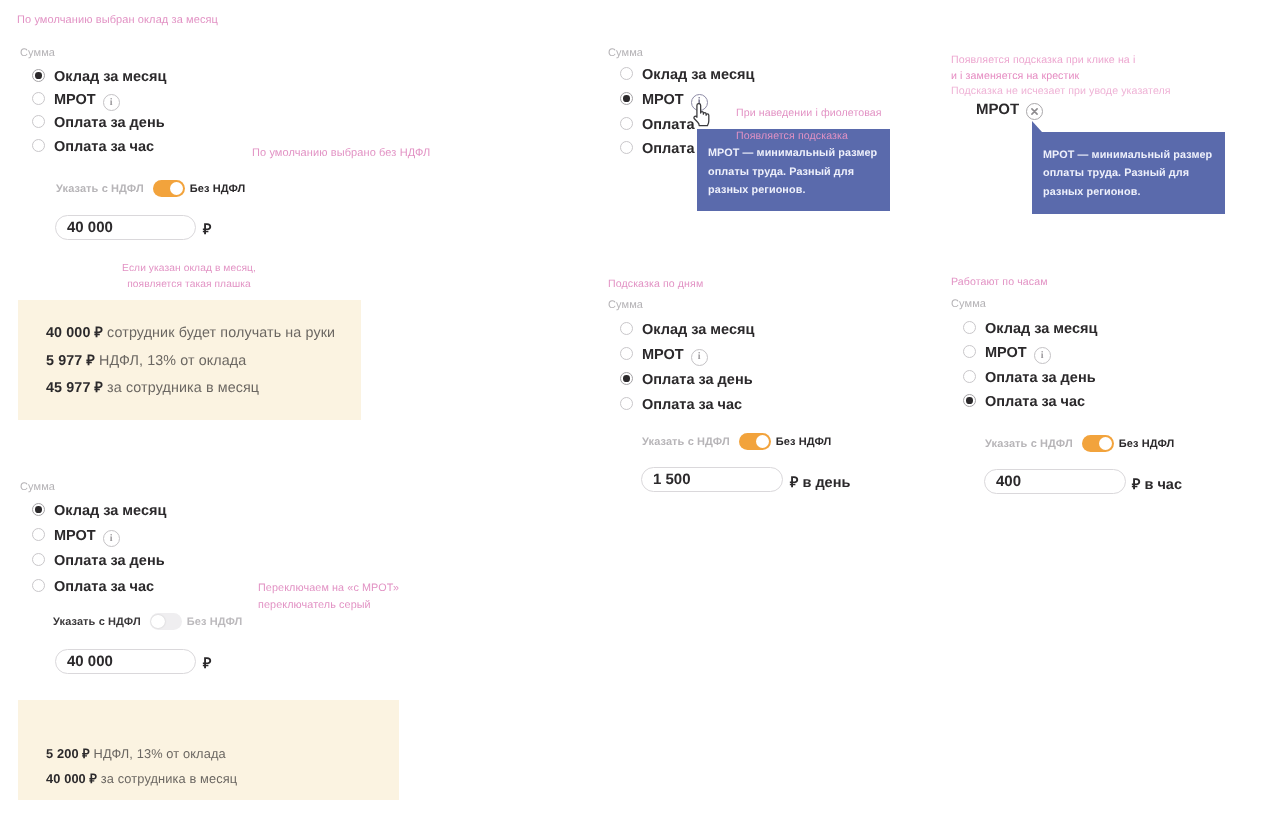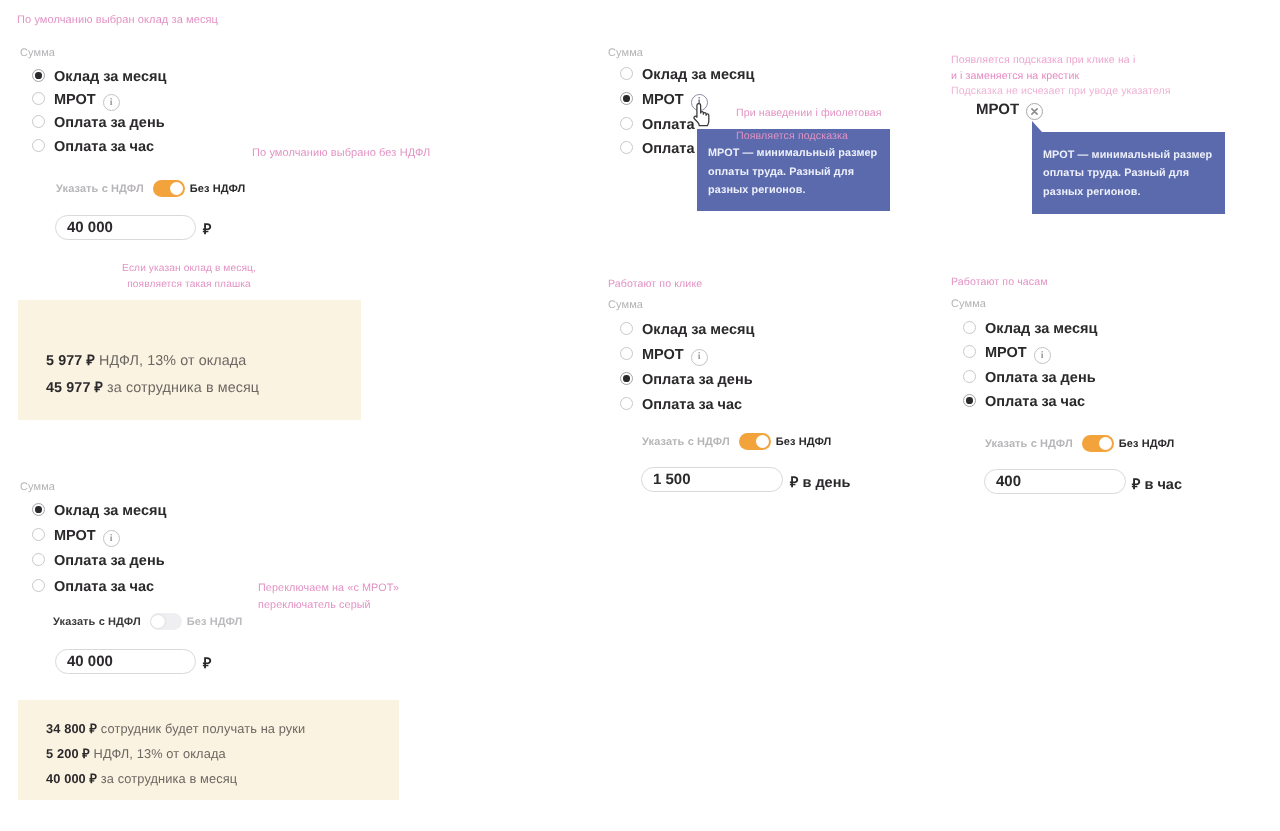--- a/index.html
+++ b/index.html
@@ -86,20 +86,23 @@
 
 <div class="abs inputbox" style="left:55px;top:215px;width:141px;">40 000</div>
 <div class="abs unit" style="left:203px;top:219px;">₽</div>
 
 <div class="abs note" style="left:94px;top:260.5px;width:190px;text-align:center;font-size:10.2px;line-height:16.2px;white-space:normal;">
   <div>Если указан оклад в месяц,</div>
   <div>появляется такая плашка</div>
 </div>
 
 <div class="abs panel" style="left:18px;top:300px;width:343px;height:120px;font-size:14.3px;">
+  <div class="line" style="position:absolute;left:28px;top:23px;">
+    <b>40 000 ₽</b> <span>сотрудник будет получать на руки</span>
+  </div>
   <div class="line" style="position:absolute;left:28px;top:50.5px;">
     <b>5 977 ₽</b> <span>НДФЛ,  13% от оклада</span>
   </div>
   <div class="line" style="position:absolute;left:28px;top:78px;">
     <b>45 977 ₽</b> <span>за сотрудника в месяц</span>
   </div>
 </div>
 
 <div class="abs sumlabel" style="left:20px;top:481px;">Сумма</div>
 
@@ -133,23 +136,20 @@
 <div class="abs toggle-row" style="left:53px;top:613px;">
   <div class="tg-left dark">Указать с НДФЛ</div>
   <div class="switch off"></div>
   <div class="tg-right grey">Без НДФЛ</div>
 </div>
 
 <div class="abs inputbox" style="left:55px;top:649px;width:141px;">40 000</div>
 <div class="abs unit" style="left:203px;top:653px;">₽</div>
 
 <div class="abs panel" style="left:18px;top:700px;width:381px;height:100px;font-size:12.8px;">
-  <div class="line" style="position:absolute;left:28px;top:19px;">
-    <b>34 800 ₽</b> <span>сотрудник будет получать на руки</span>
-  </div>
   <div class="line" style="position:absolute;left:28px;top:44px;">
     <b>5 200 ₽</b> <span>НДФЛ,  13% от оклада</span>
   </div>
   <div class="line" style="position:absolute;left:28px;top:69px;">
     <b>40 000 ₽</b> <span>за сотрудника в месяц</span>
   </div>
 </div>
 
 <div class="abs sumlabel" style="left:608px;top:47px;">Сумма</div>
 
@@ -210,21 +210,21 @@
 
 <div class="abs" style="left:1032px;top:121px;z-index:5;">
   <svg class="abs" style="left:0;top:0;" width="10" height="11" viewBox="0 0 10 11">
     <path d="M0 0 L10 11 L0 11 Z" fill="#5a6aac"></path>
   </svg>
   <div class="tooltip abs" style="left:0;top:11px;width:193px;height:82px;padding:13.5px 0 0 11px;white-space:pre;">МРОТ — минимальный размер
 оплаты труда. Разный для
 разных регионов.</div>
 </div>
 
-<div class="abs note" style="left:608px;top:277px;font-size:10.6px;">Работают по клике</div>
+<div class="abs note" style="left:608px;top:277px;font-size:10.6px;">Подсказка по дням</div>
 <div class="abs sumlabel" style="left:608px;top:299px;">Сумма</div>
 
 <div class="abs rg249" style="left:620px;top:322px;">
   <div class="radio-row">
     <div class="radio"></div>
     <div class="rlabel">Оклад за месяц</div>
   </div>
   <div class="radio-row">
     <div class="radio"></div>
     <div class="rlabel">МРОТ</div>

